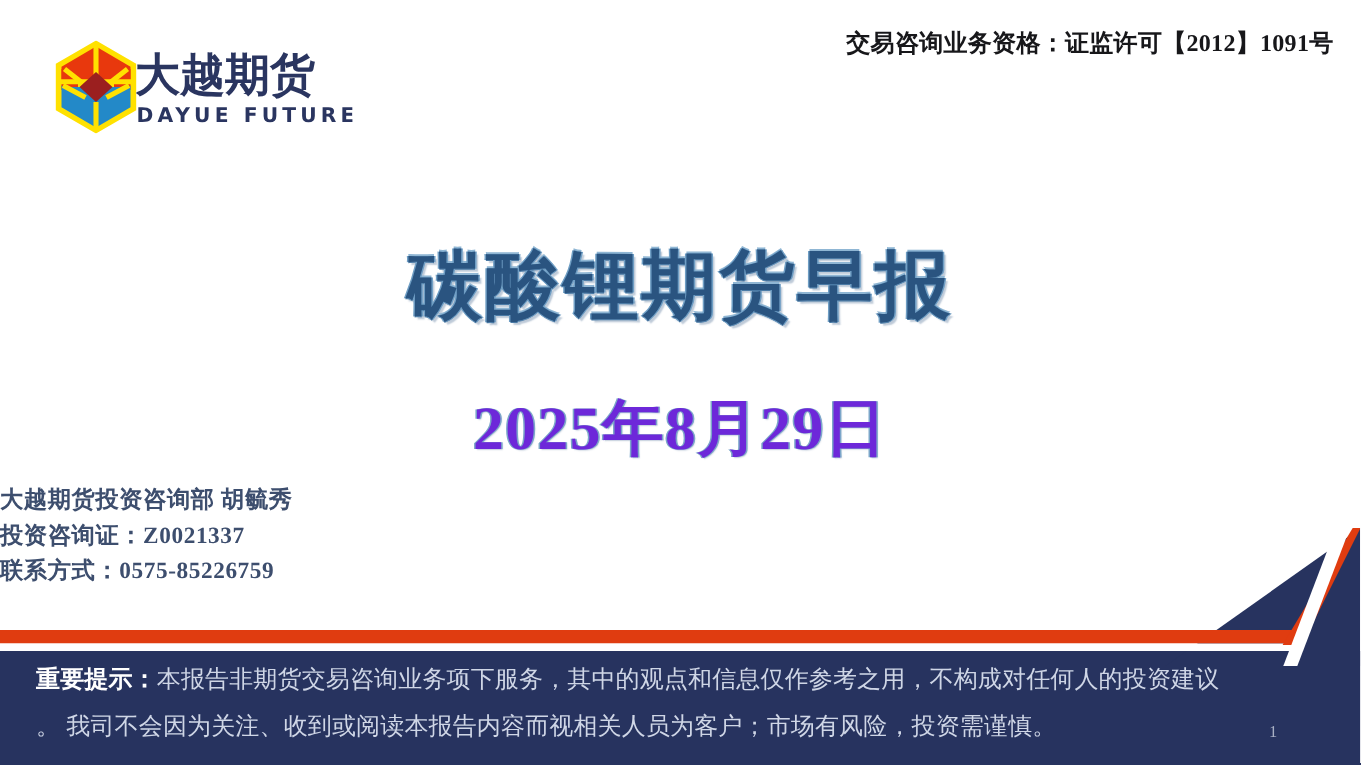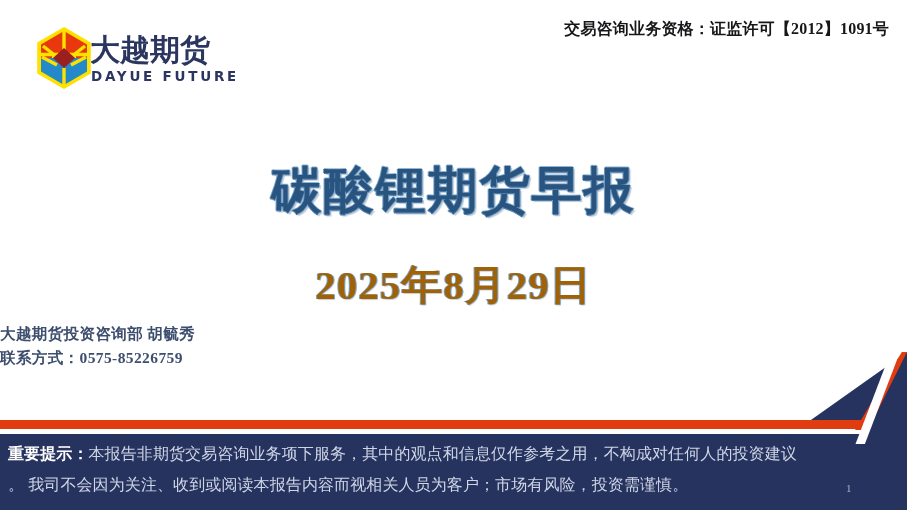--- a/index.html
+++ b/index.html
@@ -77,21 +77,21 @@
 
   #report-date {
     position: absolute;
     left: 0;
     right: 0;
     top: 258px;
     text-align: center;
     font-family: "Liberation Serif", "DejaVu Serif", serif;
     font-size: 41px;
     font-weight: 700;
-    color: #a16207;
+    color: #6d28d9;
     letter-spacing: 1px;
     text-shadow:
        1px  0px 0px #7ba6c9,
       -1px  0px 0px #7ba6c9,
        1px  1px 1px rgba(40,80,125,0.28);
   }
 
   
   #author-block {
     position: absolute;
@@ -174,21 +174,21 @@
     position: absolute;
     left: 0;
     top: 438px;
     width: 890px;
     font-family: "Liberation Serif", "DejaVu Serif", serif;
     font-size: 16px;
     color: #cfd6e6;
     line-height: 1.95;
     letter-spacing: 0.1px;
   }
-  #disclaimer .line { padding-left: 8px; white-space: nowrap; }
+  #disclaimer .line { padding-left: 24px; white-space: nowrap; }
   #disclaimer .emph {
     color: #ffffff;
     font-weight: 700;
   }
   #page-number {
     position: absolute;
     left: 846px;
     top: 482px;
     font-family: "Liberation Serif", "DejaVu Serif", serif;
     font-size: 11px;
@@ -239,20 +239,21 @@
   </div>
 
   <div id="qualification-line">交易咨询业务资格：证监许可【2012】1091号</div>
 
   <div id="report-title">碳酸锂期货早报</div>
 
   <div id="report-date">2025年8月29日</div>
 
   <div id="author-block">
     <div>大越期货投资咨询部  胡毓秀</div>
+    <div>投资咨询证：Z0021337</div>
     <div>联系方式：0575-85226759</div>
   </div>
 
   <div id="bottom-band">
     <div class="navy-body"></div>
     <div class="navy-wedge"></div>
     <div class="orange-run"></div>
     <div class="white-gap"></div>
     <div class="orange-riser"></div>
     <div class="white-gap-diag"></div>

